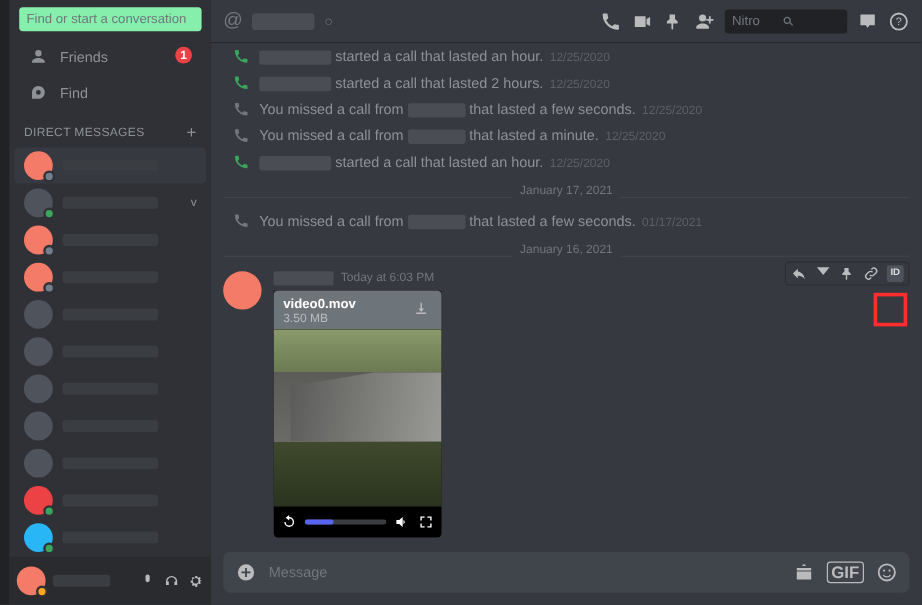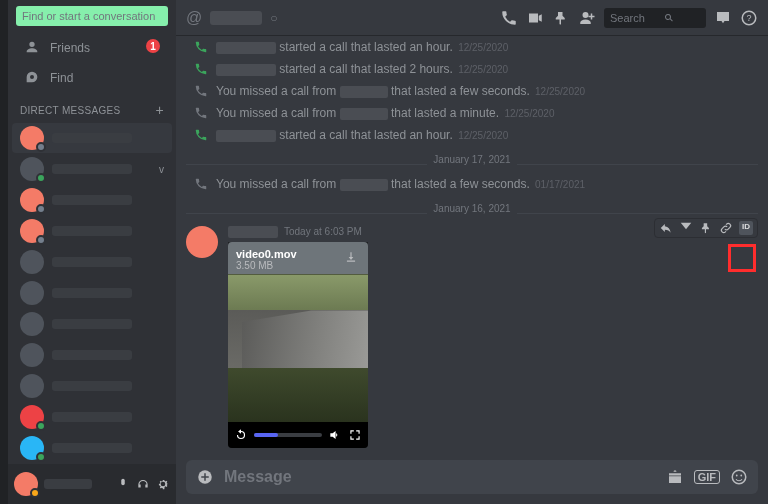--- a/index.html
+++ b/index.html
@@ -155,22 +155,22 @@
 .controls svg{width:14px;height:14px;fill:#fff;}
 .prog{flex:1;height:4px;background:#3a3d42;border-radius:2px;position:relative;}
 .prog::before{content:"";position:absolute;left:0;top:0;bottom:0;width:35%;background:#5865f2;border-radius:2px;}
 
 
 .chatbar{
   margin:0 10px 10px; background:#40444b; border-radius:6px;
   height:34px; display:flex; align-items:center; padding:0 10px; gap:10px;
 }
 .chatbar svg{width:18px;height:18px;fill:#b9bbbe;}
-.chatbar .ph{color:#72767d;font-size:16px;flex:1;font-weight:bold;}
-.gif-chip{font-size:11px;font-weight:800;color:#b9bbbe;border:1.5px solid #b9bbbe;border-radius:3px;padding:0 3px;}
+.chatbar .ph{color:#72767d;font-size:12px;flex:1;}
+.gif-chip{font-size:14px;font-weight:800;color:#b9bbbe;border:1.5px solid #b9bbbe;border-radius:3px;padding:0 3px;}
 </style>
 </head>
 <body>
 
 <div class="guilds"></div>
 
 <div class="sidebar">
   <div class="search-box">Find or start a conversation</div>
 
   <div class="nav-item">
@@ -286,21 +286,21 @@
     <svg class="head-icon" viewBox="0 0 24 24">
         <path d="M4 6h12v12H4Zm13 3 4-2v10l-4-2Z"></path>
       </svg>
     <svg class="head-icon" viewBox="0 0 24 24">
         <path d="M14 4v5l3 3v2h-5v6l-1 1-1-1v-6H5v-2l3-3V4Z"></path>
       </svg>
     <svg class="head-icon" viewBox="0 0 24 24">
         <path d="M10 12a4 4 0 1 0-4-4 4 4 0 0 0 4 4Zm0 2c-4 0-7 2-7 4v2h14v-2c0-2-3-4-7-4Zm9-5V6h-2v3h-3v2h3v3h2v-3h3V9Z"></path>
       </svg>
     <div class="head-search">
-      <span>Search</span>
+      <span>Nitro</span>
       <svg viewBox="0 0 24 24">
           <path d="M10 4a6 6 0 1 0 3.9 10.5l4.3 4.3 1.4-1.4-4.3-4.3A6 6 0 0 0 10 4Zm0 2a4 4 0 1 1-4 4 4 4 0 0 1 4-4Z"></path>
         </svg>
     </div>
     <svg class="head-icon" viewBox="0 0 24 24">
         <path d="M4 4h16v12h-6l-2 3-2-3H4Z"></path>
       </svg>
     <svg class="head-icon" viewBox="0 0 24 24">
         <circle cx="12" cy="12" r="9" fill="none" stroke="#b9bbbe" stroke-width="2"></circle>
         <text x="12" y="16" text-anchor="middle" font-size="12" fill="#b9bbbe">?</text>

